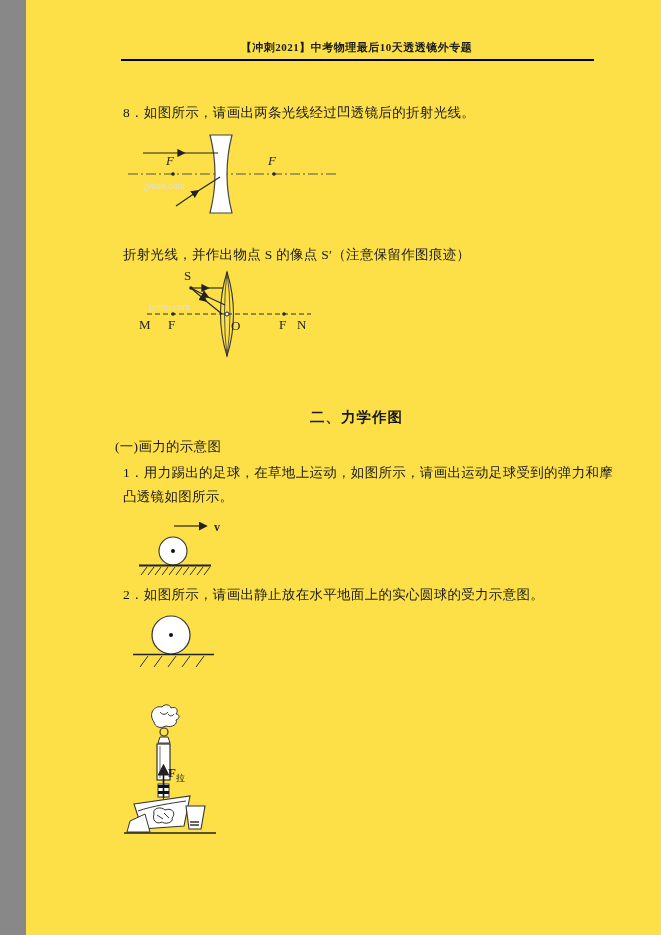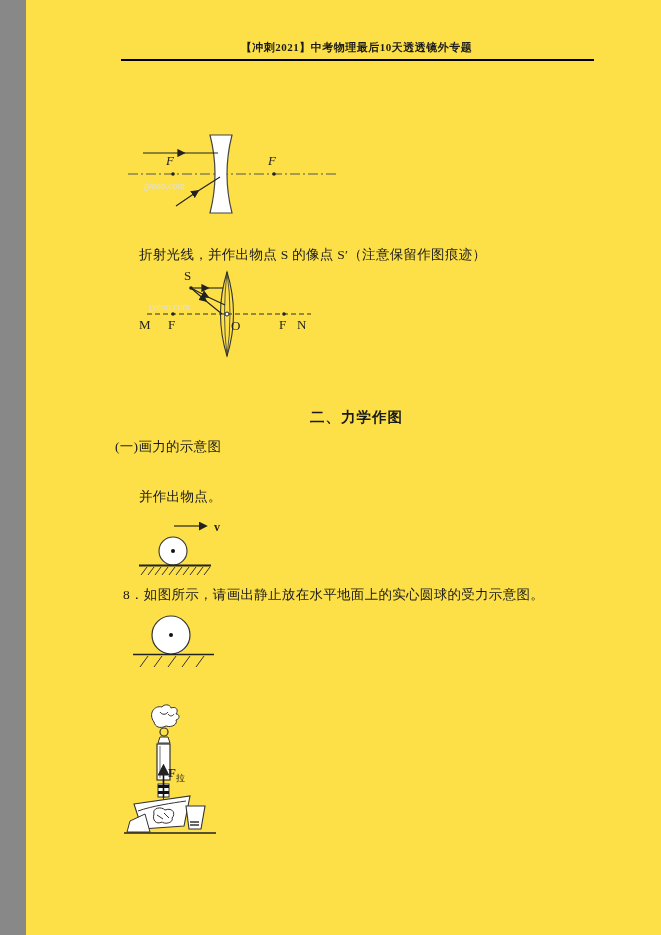--- a/index.html
+++ b/index.html
@@ -15,21 +15,21 @@
   .doc-title{
     position:absolute;top:40px;left:0;width:661px;
     text-align:center;font-size:11px;font-weight:600;letter-spacing:0.5px;
   }
   .header-rule{
     position:absolute;top:59px;left:95px;width:473px;height:2px;background:#000;
   }
   .qtext{
     position:absolute;left:97px;font-size:13.5px;letter-spacing:0.3px;white-space:nowrap;
   }
-  .indent{left:113px;}
+  .indent{left:97px;}
   .section-heading{
     position:absolute;left:0;width:661px;text-align:center;
     font-size:14.5px;font-weight:bold;letter-spacing:1px;
   }
   .fig{position:absolute;}
   svg text{font-family:"Liberation Serif","DejaVu Serif",serif;}
   .lbl{font-size:13px;font-style:italic;fill:#222;}
   .lbl-u{font-size:13px;fill:#222;}
   .wm{font-size:10px;fill:#e2e0da;font-style:italic;}
   .stroke{stroke:#333;fill:none;stroke-width:1;}
@@ -43,20 +43,21 @@
       <path d="M0,0 L10,5 L0,10 z" fill="#222"></path>
     </marker>
   </defs>
 </svg>
 
 <div class="page">
 
   <div class="doc-title">【冲刺2021】中考物理最后10天透透镜外专题</div>
   <div class="header-rule"></div>
 
+  <div class="qtext" style="top:104px;">8．如图所示，请画出两条光线经过凹透镜后的折射光线。</div>
 
   <svg class="fig" style="top:131px;left:100px;" width="215" height="88">
     <text class="wm" x="18" y="58">jyeoo.com</text>
     <line x1="2" y1="43" x2="213" y2="43" stroke="#555" stroke-width="1" stroke-dasharray="10 3 2 3"></line>
     <path d="M84,4 L106,4 Q96,43 106,82 L84,82 Q94,43 84,4 Z" fill="#fff" stroke="#444" stroke-width="1.2"></path>
     <circle cx="47" cy="43" r="1.8" fill="#222"></circle>
     <circle cx="148" cy="43" r="1.8" fill="#222"></circle>
     <text class="lbl" x="40" y="34">F</text>
     <text class="lbl" x="142" y="34">F</text>
     <polyline points="17,22 58,22 92,22" fill="none" stroke="#222" stroke-width="1.1" marker-mid="url(#arr)"></polyline>
@@ -82,21 +83,22 @@
     <text class="lbl-u" x="158" y="63">F</text>
     <text class="lbl-u" x="176" y="63">N</text>
     <polyline points="70,22 87,22 102,22" fill="none" stroke="#222" stroke-width="1.1" marker-mid="url(#arr)"></polyline>
     <polyline points="70,22 87,31 104,39" fill="none" stroke="#222" stroke-width="1.1" marker-mid="url(#arr)"></polyline>
     <polyline points="70,22 85,35 101,48" fill="none" stroke="#222" stroke-width="1.1" marker-mid="url(#arr)"></polyline>
   </svg>
 
   <div class="section-heading" style="top:408px;">二、力学作图</div>
   <div class="qtext" style="top:438px;left:89px;">(一)画力的示意图</div>
 
-  <div class="qtext indent" style="top:488px;">并作出物点。</div>
+  <div class="qtext" style="top:464px;">1．用力踢出的足球，在草地上运动，如图所示，请画出运动足球受到的弹力和摩</div>
+  <div class="qtext indent" style="top:488px;">凸透镜如图所示。</div>
 
   <svg class="fig" style="top:517px;left:95px;" width="120" height="62">
     <line x1="53" y1="9" x2="85" y2="9" stroke="#222" stroke-width="1.2" marker-end="url(#arr)"></line>
     <text class="lbl-u" x="93" y="14" style="font-size:12px;font-weight:bold;">v</text>
     <circle cx="52" cy="34" r="14" fill="#fff" stroke="#333" stroke-width="1.1"></circle>
     <circle cx="52" cy="34" r="2" fill="#111"></circle>
     <line x1="18" y1="48.5" x2="90" y2="48.5" stroke="#222" stroke-width="2"></line>
     <g stroke="#333" stroke-width="1">
       <line x1="26" y1="50" x2="20" y2="58"></line>
       <line x1="33" y1="50" x2="27" y2="58"></line>
@@ -104,21 +106,21 @@
       <line x1="47" y1="50" x2="41" y2="58"></line>
       <line x1="54" y1="50" x2="48" y2="58"></line>
       <line x1="61" y1="50" x2="55" y2="58"></line>
       <line x1="68" y1="50" x2="62" y2="58"></line>
       <line x1="75" y1="50" x2="69" y2="58"></line>
       <line x1="82" y1="50" x2="76" y2="58"></line>
       <line x1="89" y1="50" x2="83" y2="58"></line>
     </g>
   </svg>
 
-  <div class="qtext" style="top:586px;">8．如图所示，请画出静止放在水平地面上的实心圆球的受力示意图。</div>
+  <div class="qtext" style="top:586px;">2．如图所示，请画出静止放在水平地面上的实心圆球的受力示意图。</div>
 
   <svg class="fig" style="top:606px;left:95px;" width="110" height="64">
     <circle cx="50" cy="29" r="19" fill="#fff" stroke="#333" stroke-width="1.2"></circle>
     <circle cx="50" cy="29" r="2" fill="#111"></circle>
     <line x1="12" y1="48.5" x2="93" y2="48.5" stroke="#222" stroke-width="1.6"></line>
     <g stroke="#333" stroke-width="1">
       <line x1="27" y1="50" x2="19" y2="61"></line>
       <line x1="41" y1="50" x2="33" y2="61"></line>
       <line x1="55" y1="50" x2="47" y2="61"></line>
       <line x1="69" y1="50" x2="61" y2="61"></line>

